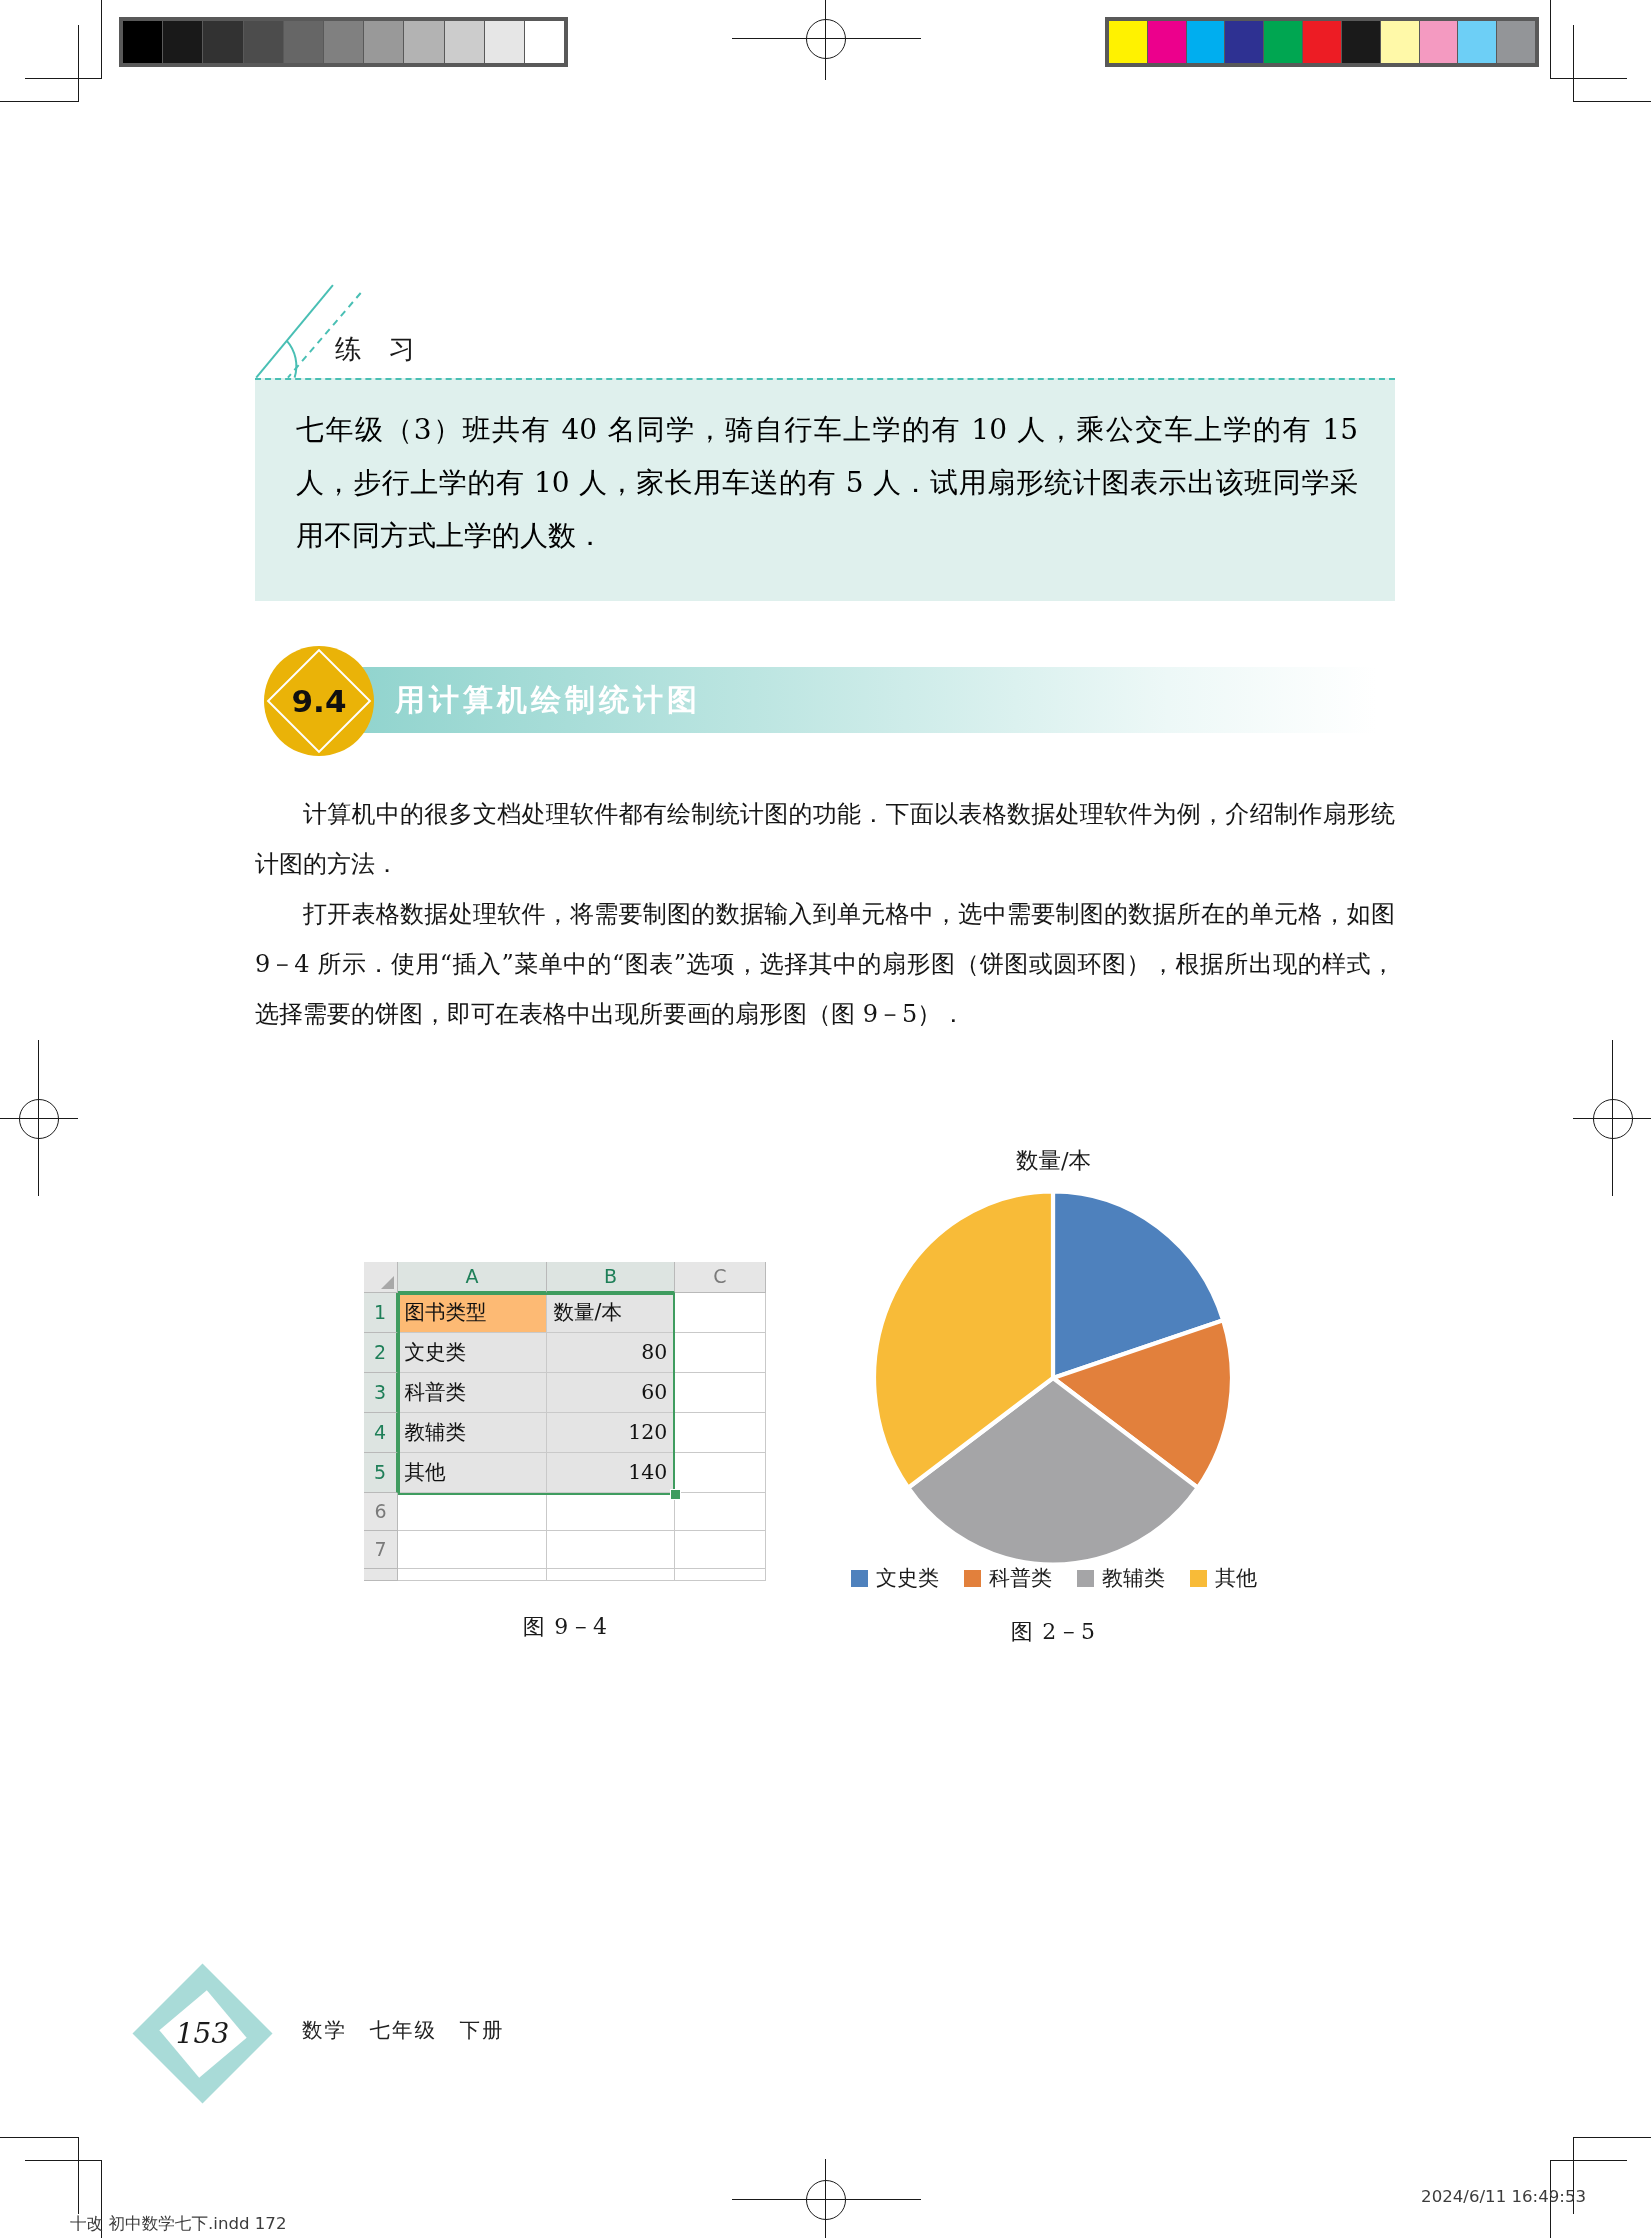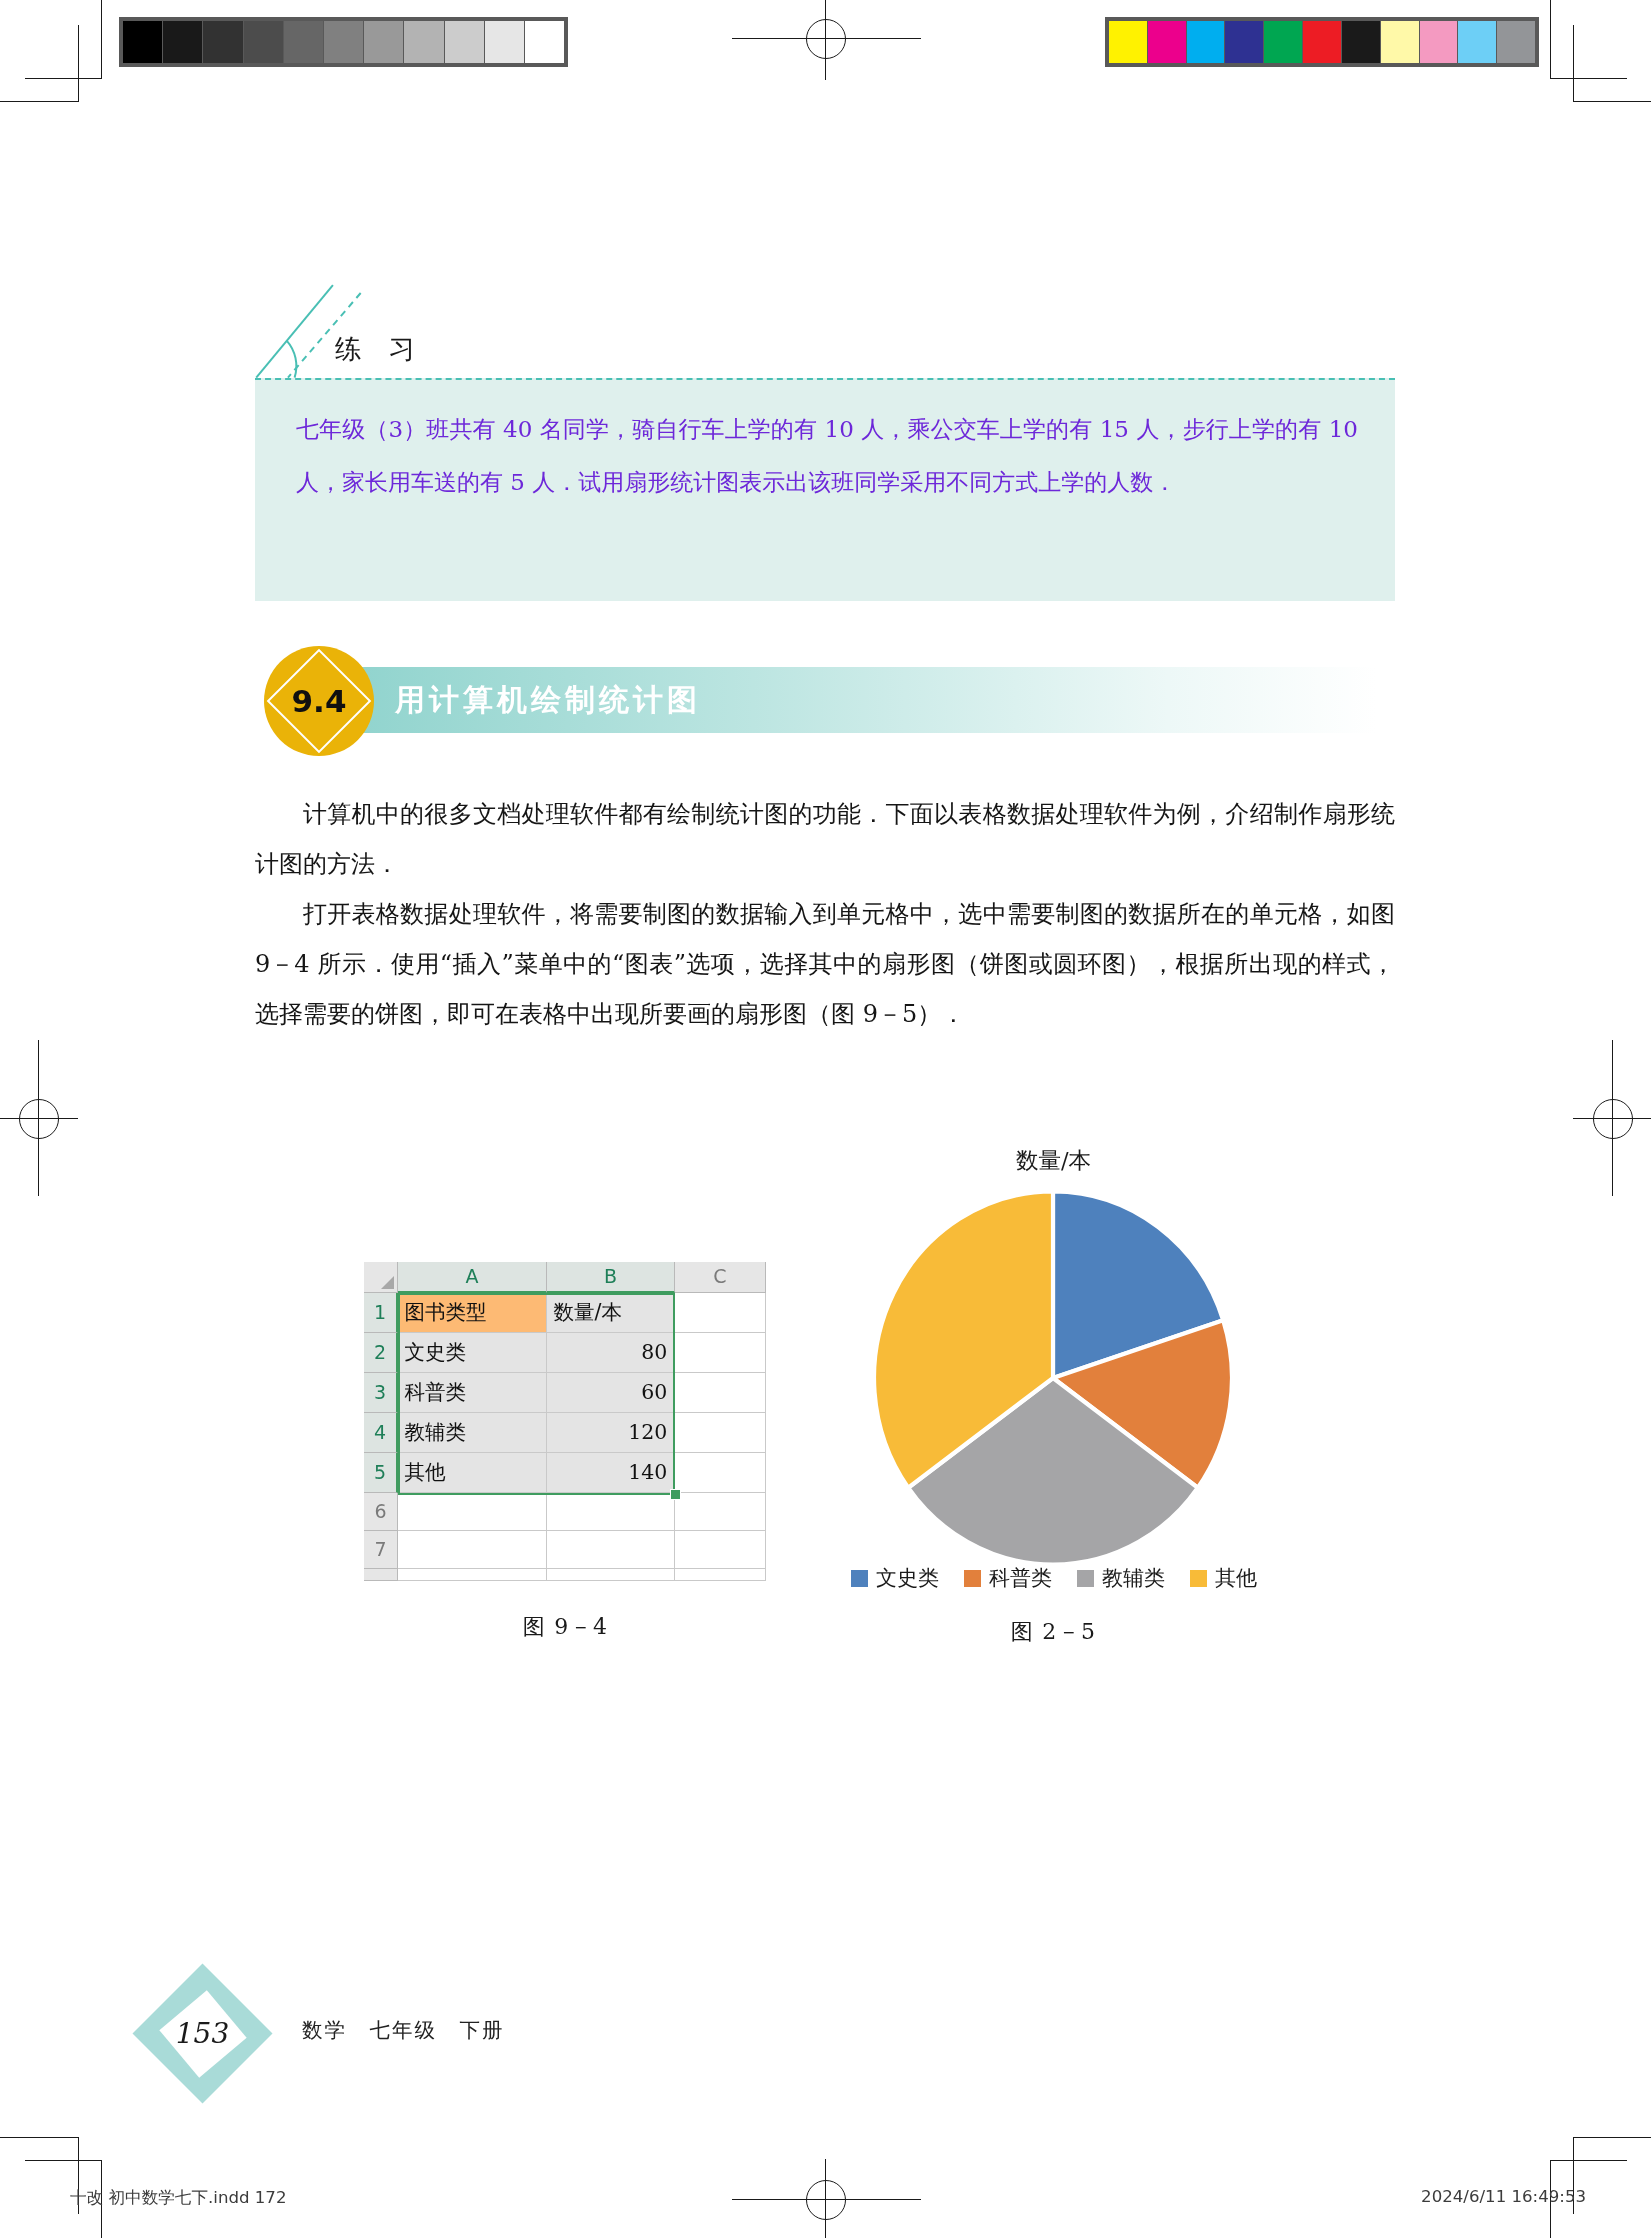--- a/index.html
+++ b/index.html
@@ -15,22 +15,22 @@
              box-sizing:border-box; display:flex; }
   .cal-swatch { flex:1; border-right:1.3px solid #595959; }
   .cal-swatch:last-child { border-right:none; }
 
   
   .practice-deco { position:absolute; left:247px; top:277px; }
   .practice-label { position:absolute; left:335px; top:331px; font-size:26.5px;
                     letter-spacing:9.3px; color:#1a1a1a; font-family:"DejaVu Sans", sans-serif; }
   .practice-box { position:absolute; left:255px; top:378px; width:1140px; height:223px;
                   background:#DFF0ED; border-top:2px dashed #49BFB4; box-sizing:border-box;
-                  padding:22.5px 37px 0 41px; font-size:23px; line-height:53px;
-                  text-align:justify; color:#6d28d9; }
+                  padding:22.5px 37px 0 41px; font-size:28px; line-height:53px;
+                  text-align:justify; color:#000000; }
 
   
   .sec-banner { position:absolute; left:337px; top:667px; width:1039px; height:66px;
                 background:linear-gradient(90deg,#8FD3CD 0%,#BCE5E1 40%,#EDF8F7 80%,#ffffff 100%); }
   .sec-banner-title { display:block; padding-left:58px; line-height:66px; font-size:30px;
                       font-weight:bold; color:#ffffff; letter-spacing:4px;
                       font-family:"DejaVu Sans", sans-serif; }
   .sec-badge { position:absolute; left:264px; top:646px; width:110px; height:110px;
                border-radius:50%; background:#eab308; }
   .sec-badge-diamond { position:absolute; left:18px; top:18px; width:74px; height:74px;
@@ -92,21 +92,21 @@
   .pgnum-inner { position:absolute; left:172px; top:2003px; width:62px; height:62px;
                  background:#ffffff; transform:rotate(50deg); }
   .pgnum { position:absolute; left:153px; top:1984px; width:99px; height:99px;
            line-height:99px; text-align:center; font-size:28px; font-style:italic;
            color:#1a1a1a; }
   .footer-text { position:absolute; left:302px; top:2016px; font-size:20.5px; color:#222;
                  font-family:"DejaVu Sans", sans-serif; letter-spacing:2px; }
 
   .print-info { position:absolute; top:2187px; font-size:16.6px; color:#3c3c3c;
                 font-family:"DejaVu Sans", sans-serif; }
-  .print-info.left { left:70px; }
+  .print-info.left { left:70px;margin-top:26px; }
   .print-info.right { right:66px; }
 </style>
 </head>
 <body>
 
 <div class="page">
 
   <div class="cal-bar" id="grayscale-bar" style="left:119px;width:449px;">
       <div class="cal-swatch" style="background: rgb(0, 0, 0);"></div>
       <div class="cal-swatch" style="background: rgb(25, 25, 25);"></div>

